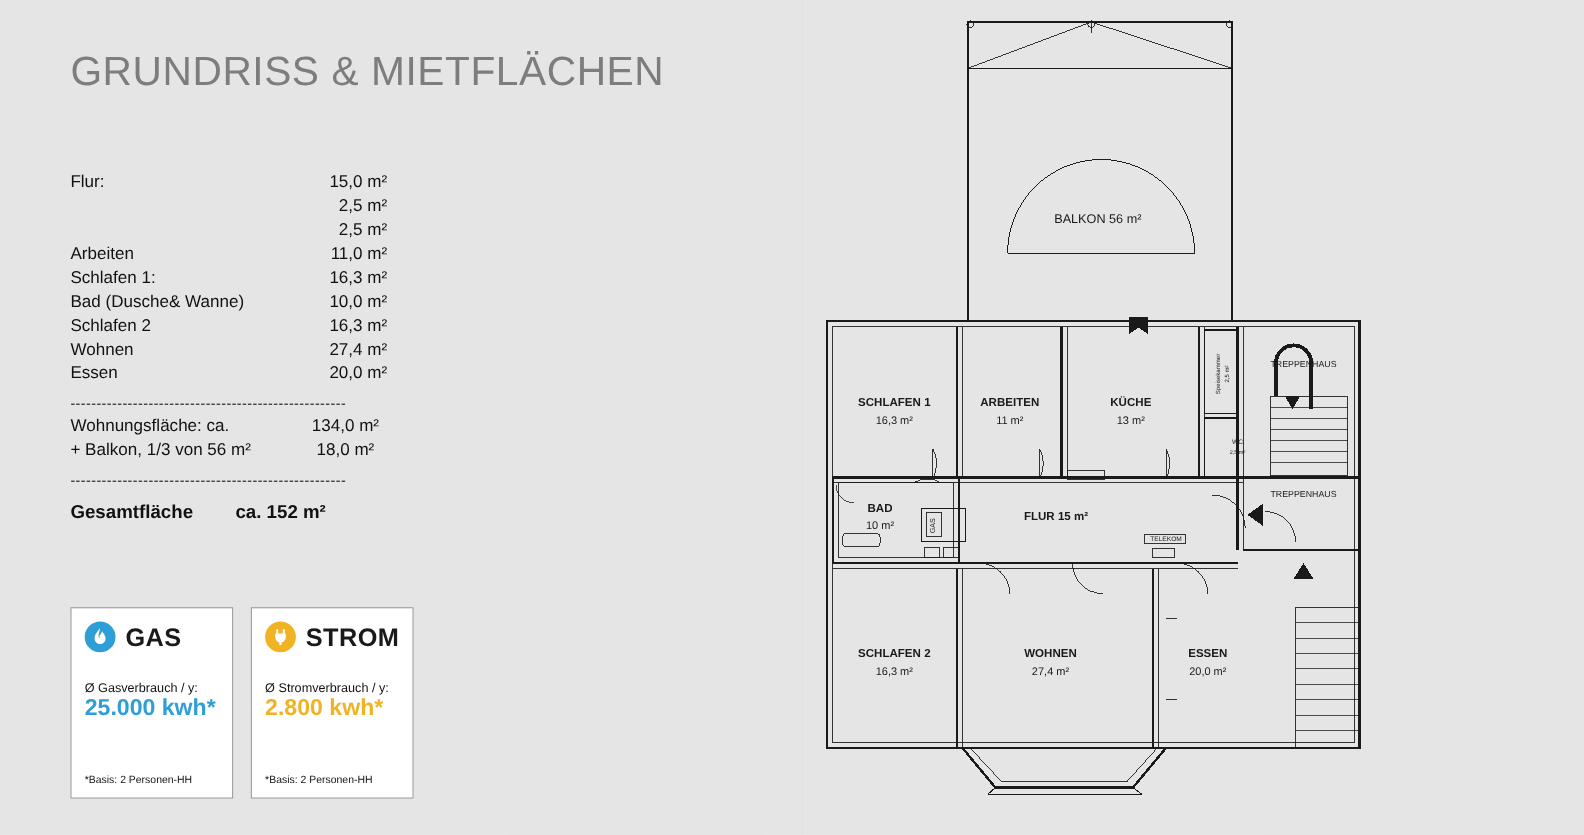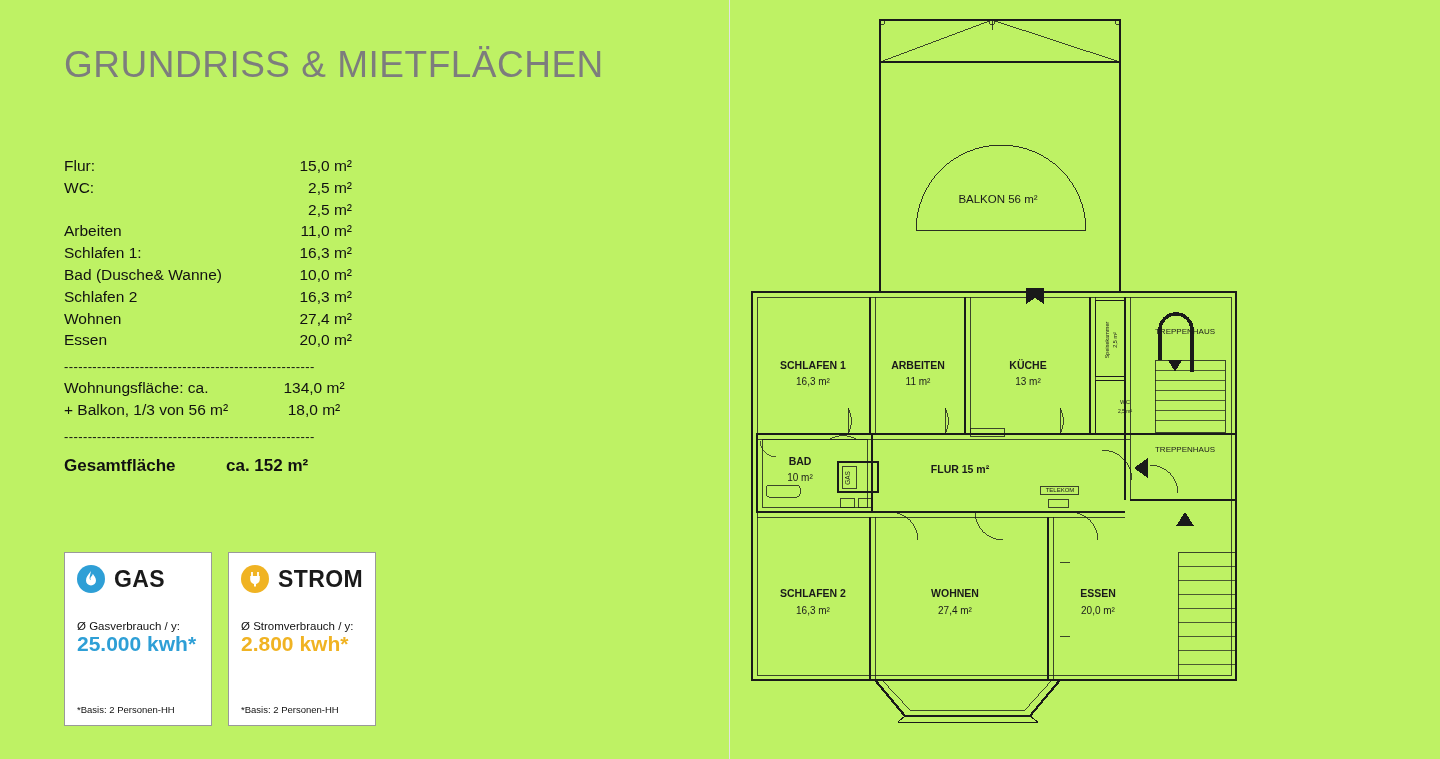--- a/index.html
+++ b/index.html
@@ -11,21 +11,21 @@
     width: 1440px;
     height: 759px;
     position: relative;
     font-family: "Liberation Sans", sans-serif;
     color: #1a1a1a;
     overflow: hidden;
   }
   #page {
     position: absolute;
     inset: 0;
-    background: #bef264;
+    background: #e5e5e5;
   }
   
   .left-panel {
     position: absolute;
     left: 0;
     top: 0;
     width: 700px;
     height: 759px;
   }
   .page-title {
@@ -87,21 +87,20 @@
     white-space: nowrap;
     padding-right: 42px;
   }
   .total-row {
     display: flex;
     width: 100%;
     font-size: 17px;
     font-weight: bold;
     line-height: 24px;
     margin-top: 7px;
-    gap: 12px;
   }
   .total-row .label {
     flex: 0 0 150px;
     white-space: nowrap;
   }
   .total-row .value {
     flex: 1 1 auto;
     white-space: nowrap;
   }
   
@@ -190,21 +189,20 @@
   <div class="left-panel">
 
     <div class="page-title">GRUNDRISS &amp; MIETFLÄCHEN</div>
 
     <div class="area-table">
       <div class="area-row">
         <span class="label">Flur:</span>
         <span class="value">15,0 m²</span>
       </div>
       <div class="area-row">
-        <span class="label">WC:</span>
         <span class="value">2,5 m²</span>
       </div>
       <div class="area-row">
         <span class="value">2,5 m²</span>
       </div>
       <div class="area-row">
         <span class="label">Arbeiten</span>
         <span class="value">11,0 m²</span>
       </div>
       <div class="area-row">

